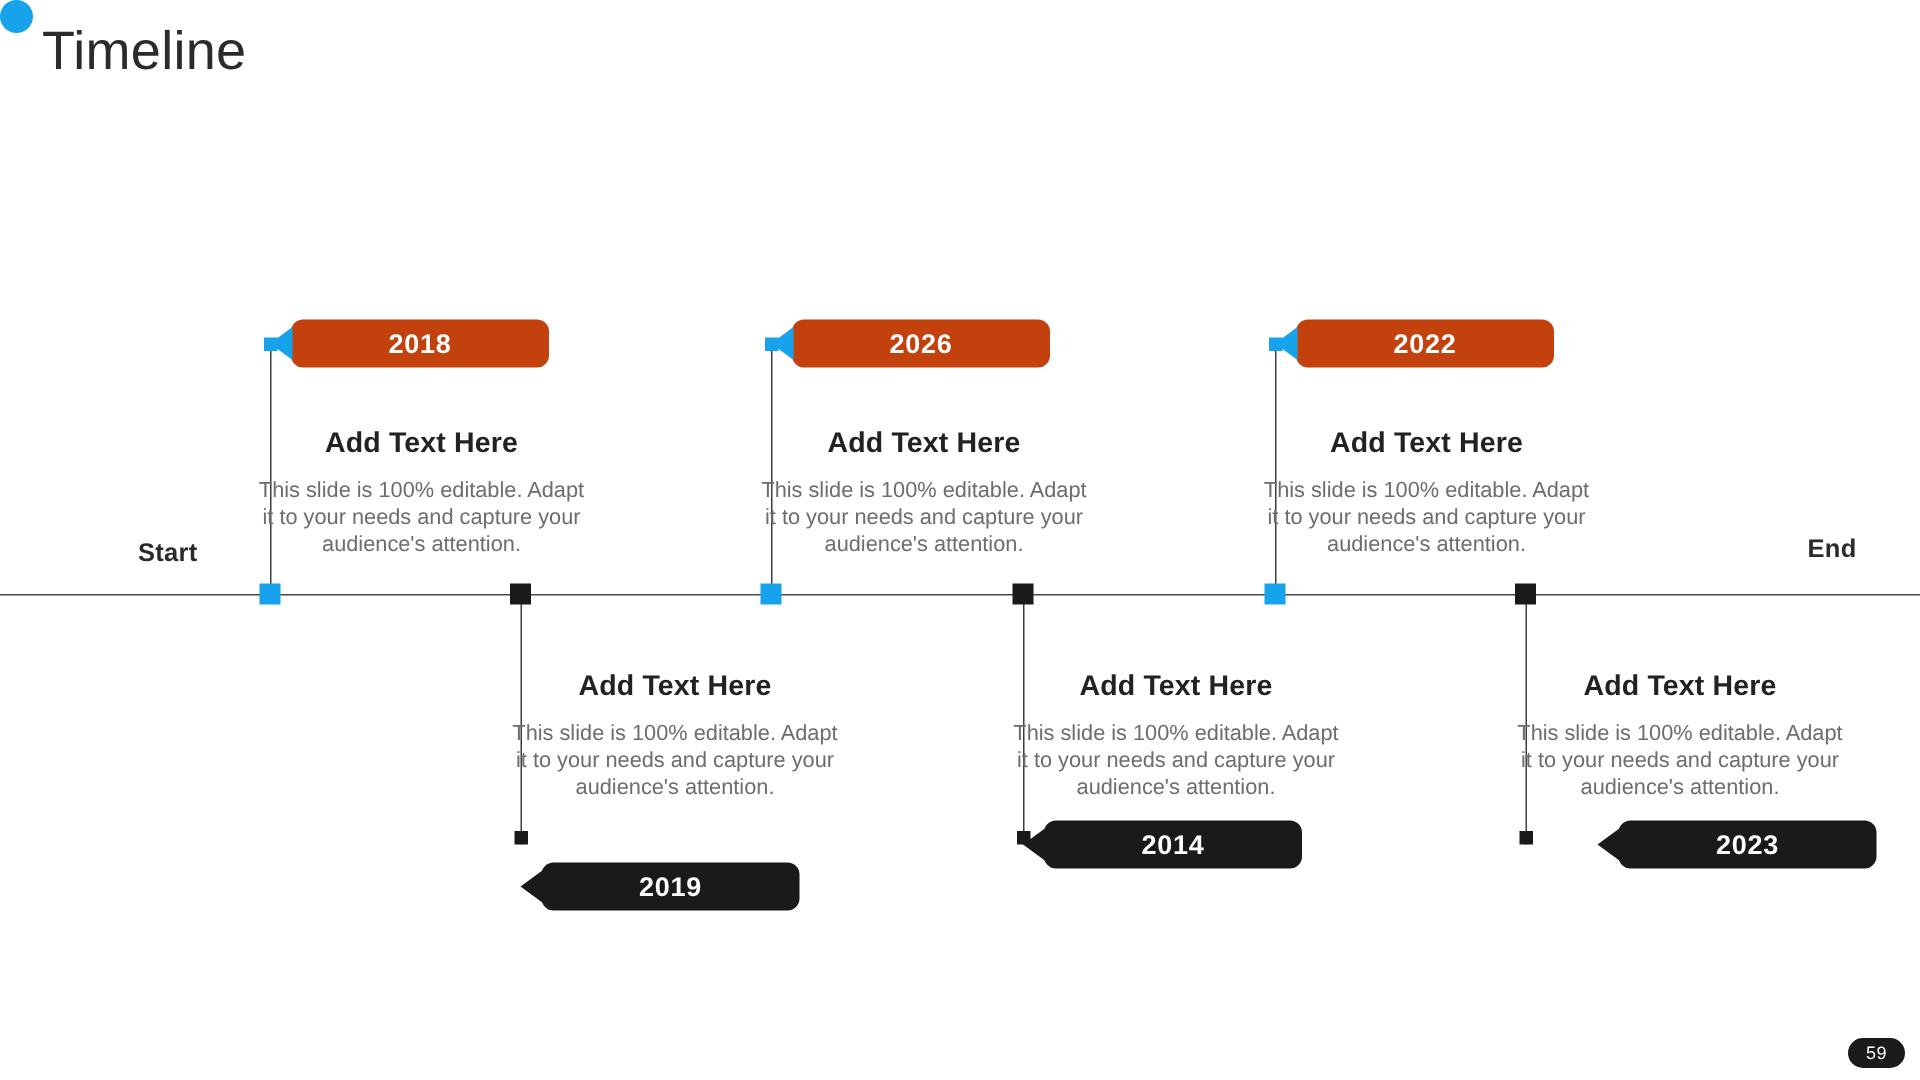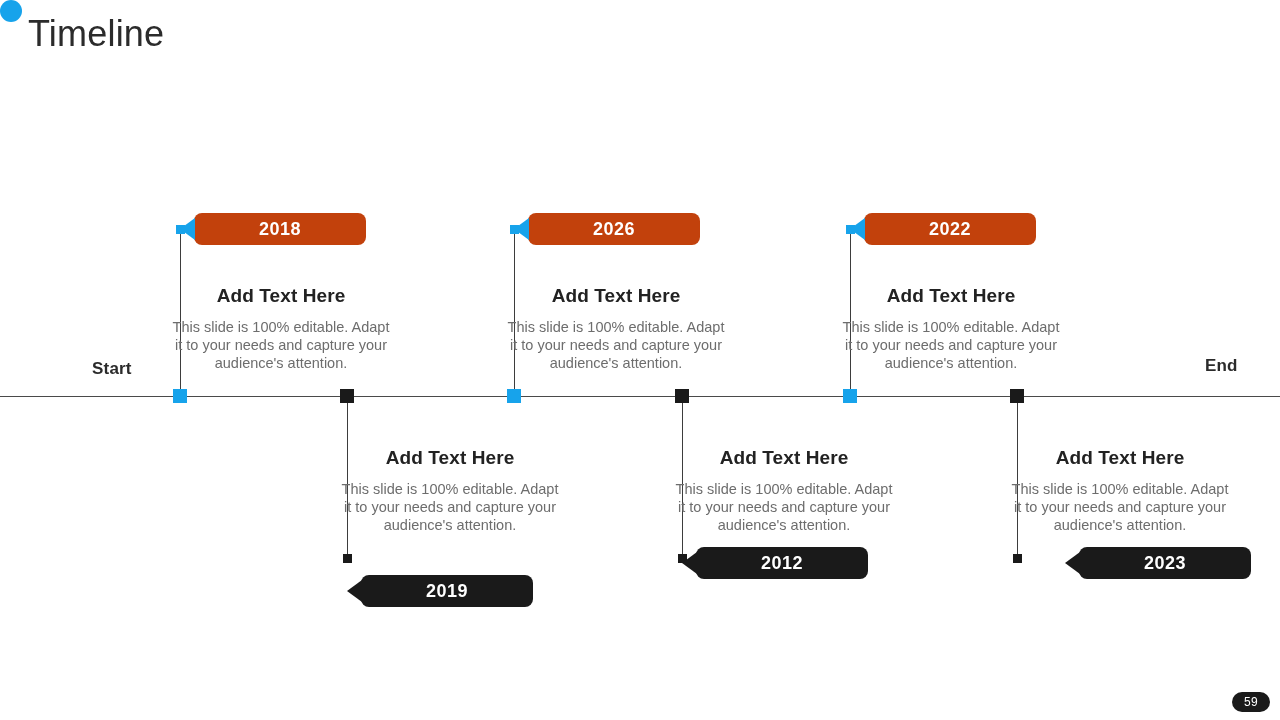--- a/index.html
+++ b/index.html
@@ -152,21 +152,21 @@
     <div class="text-block" style="left:323px; top:416px;">
       <div class="tb-head">Add Text Here</div>
       <div class="tb-body">This slide is 100% editable. Adapt it to your needs and capture your audience's attention.</div>
     </div>
   </div>
 
   <div class="milestone">
     <div class="connector" style="left:665px; top:396px; height:167px;"></div>
     <div class="axis-marker dark" style="left:658px; top:389px;"></div>
     <div class="badge-marker dark" style="left:661px; top:554px;"></div>
-    <div class="year-badge dark" style="left:679px; top:547px;">2012</div>
+    <div class="year-badge dark" style="left:679px; top:547px;">2014</div>
     <div class="text-block" style="left:657px; top:416px;">
       <div class="tb-head">Add Text Here</div>
       <div class="tb-body">This slide is 100% editable. Adapt it to your needs and capture your audience's attention.</div>
     </div>
   </div>
 
   <div class="milestone">
     <div class="connector" style="left:1000px; top:396px; height:167px;"></div>
     <div class="axis-marker dark" style="left:993px; top:389px;"></div>
     <div class="badge-marker dark" style="left:996px; top:554px;"></div>

